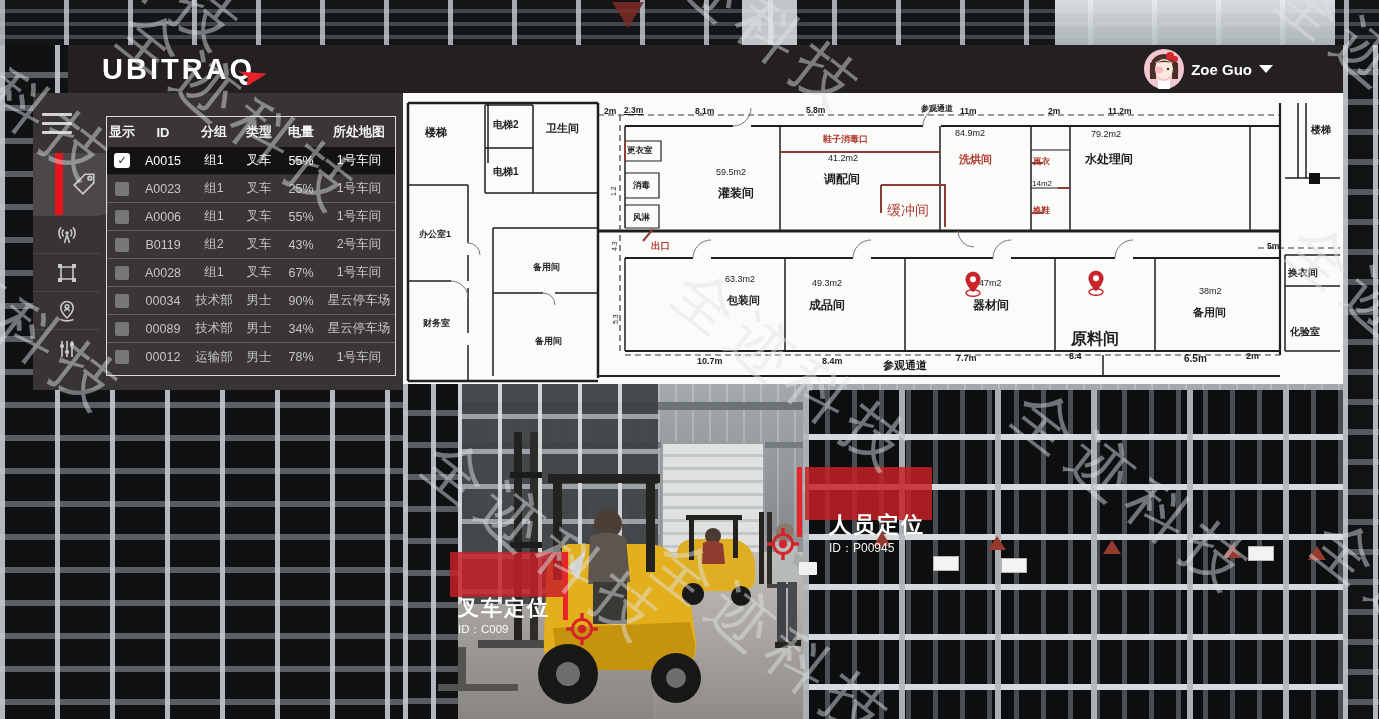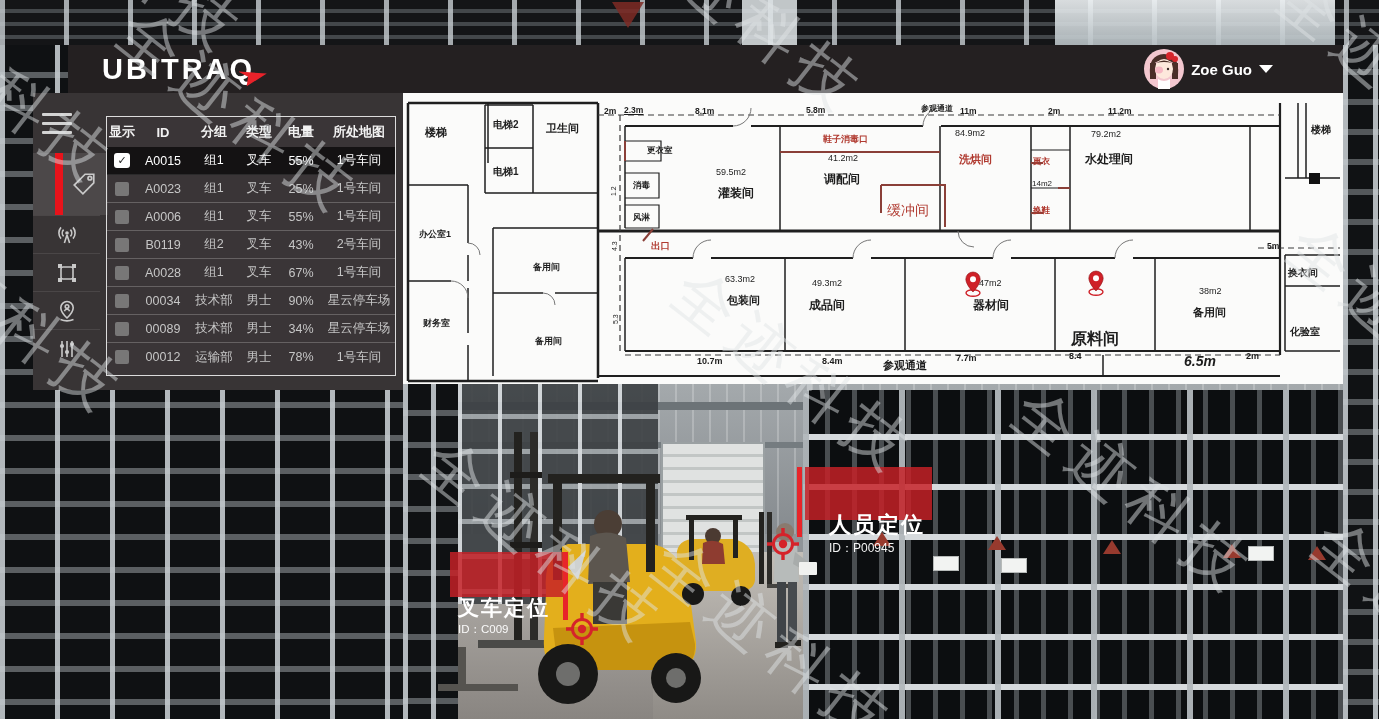--- a/index.html
+++ b/index.html
@@ -406,21 +406,21 @@
     </svg>
     <div id="plan-labels">
         <span class="plan-label" style="left: 22px; top: 34px; font-size: 11px; font-weight: 700;">楼梯</span>
         <span class="plan-label" style="left: 90px; top: 27px; font-size: 10px; font-weight: 700;">电梯2</span>
         <span class="plan-label" style="left: 90px; top: 74px; font-size: 10px; font-weight: 700;">电梯1</span>
         <span class="plan-label" style="left: 143px; top: 30px; font-size: 11px; font-weight: 700;">卫生间</span>
         <span class="plan-label" style="left: 16px; top: 137px; font-size: 9px; font-weight: 700;">办公室1</span>
         <span class="plan-label" style="left: 20px; top: 226px; font-size: 9px; font-weight: 700;">财务室</span>
         <span class="plan-label" style="left: 130px; top: 170px; font-size: 9px; font-weight: 700;">备用间</span>
         <span class="plan-label" style="left: 132px; top: 244px; font-size: 9px; font-weight: 700;">备用间</span>
-        <span class="plan-label" style="left: 224px; top: 53px; font-size: 8.5px; font-weight: 700; padding-left: 20px;">更衣室</span>
+        <span class="plan-label" style="left: 224px; top: 53px; font-size: 8.5px; font-weight: 700;">更衣室</span>
         <span class="plan-label" style="left: 230px; top: 88px; font-size: 8.5px; font-weight: 700;">消毒</span>
         <span class="plan-label" style="left: 230px; top: 120px; font-size: 8.5px; font-weight: 700;">风淋</span>
         <span class="plan-label red" style="left: 248px; top: 148px; font-size: 9.5px; font-weight: 700;">出口</span>
         <span class="plan-label" style="left: 313px; top: 75px; font-size: 9px;">59.5m2</span>
         <span class="plan-label" style="left: 315px; top: 94px; font-size: 12px; font-weight: 700;">灌装间</span>
         <span class="plan-label red" style="left: 420px; top: 42px; font-size: 9px; font-weight: 700;">鞋子消毒口</span>
         <span class="plan-label" style="left: 425px; top: 61px; font-size: 9px;">41.2m2</span>
         <span class="plan-label" style="left: 421px; top: 80px; font-size: 12px; font-weight: 700;">调配间</span>
         <span class="plan-label red" style="left: 484px; top: 110px; font-size: 14px;">缓冲间</span>
         <span class="plan-label" style="left: 552px; top: 36px; font-size: 9px;">84.9m2</span>
@@ -449,21 +449,21 @@
         <span class="plan-label" style="left: 292px; top: 14px; font-size: 8.5px; font-weight: 700;">8.1m</span>
         <span class="plan-label" style="left: 403px; top: 13px; font-size: 8.5px; font-weight: 700;">5.8m</span>
         <span class="plan-label" style="left: 557px; top: 14px; font-size: 8.5px; font-weight: 700;">11m</span>
         <span class="plan-label" style="left: 645px; top: 14px; font-size: 8.5px; font-weight: 700;">2m</span>
         <span class="plan-label" style="left: 705px; top: 14px; font-size: 8.5px; font-weight: 700;">11.2m</span>
         <span class="plan-label" style="left: 864px; top: 149px; font-size: 8.5px; font-weight: 700;">5m</span>
         <span class="plan-label" style="left: 294px; top: 264px; font-size: 9px; font-weight: 700;">10.7m</span>
         <span class="plan-label" style="left: 419px; top: 264px; font-size: 9px; font-weight: 700;">8.4m</span>
         <span class="plan-label" style="left: 553px; top: 261px; font-size: 9px; font-weight: 700;">7.7m</span>
         <span class="plan-label" style="left: 666px; top: 259px; font-size: 9px; font-weight: 700;">8.4</span>
-        <span class="plan-label" style="left: 781px; top: 261px; font-size: 14px; font-weight: 700; font-style: italic;">6.5m</span>
+        <span class="plan-label" style="left: 781px; top: 261px; font-size: 10px; font-weight: 700;">6.5m</span>
         <span class="plan-label" style="left: 843px; top: 259px; font-size: 9px; font-weight: 700;">2m</span>
         <span class="plan-label vert" style="left: 207px; top: 103px; font-size: 7px;">1.2</span>
         <span class="plan-label vert" style="left: 208px; top: 158px; font-size: 7px;">4.3</span>
         <span class="plan-label vert" style="left: 209px; top: 231px; font-size: 7px;">5.3</span>
       </div>
     <div id="plan-pins">
         <div style="position: absolute; left: 560px; top: 178px;"><svg width="20" height="26" viewBox="0 0 20 26">
             <ellipse cx="10" cy="22" rx="7" ry="3.2" fill="none" stroke="#cf2128" stroke-width="1.4"></ellipse>
             <path d="M10 1 a7.2 7.2 0 0 1 7.2 7.2 C17.2 13.5 10 21 10 21 S2.8 13.5 2.8 8.2 A7.2 7.2 0 0 1 10 1 Z" fill="#cf2128" stroke="#8e1116" stroke-width="0.6"></path>
             <circle cx="10" cy="8.2" r="3" fill="#fff"></circle>

